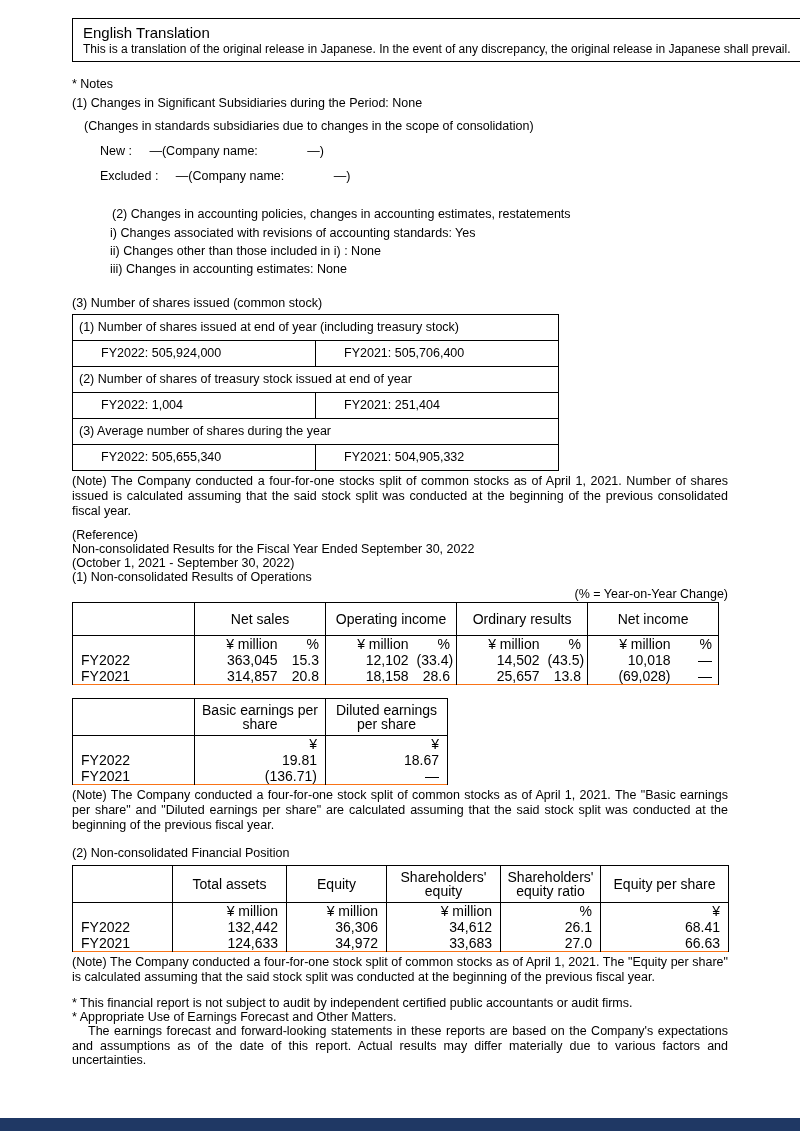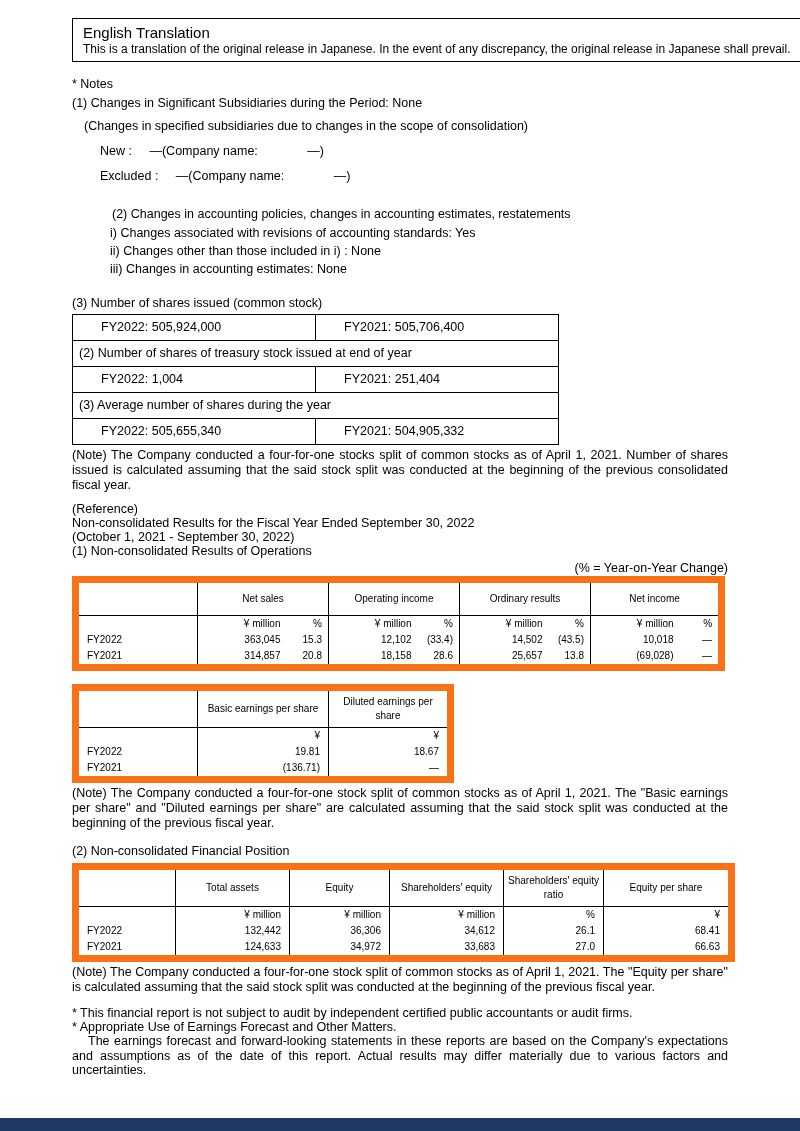--- a/index.html
+++ b/index.html
@@ -62,23 +62,23 @@
     line-height: 15px;
     text-align: justify;
   }
 
   .ref-label { margin-top: 9px; line-height: 14px; }
   .ref-line  { line-height: 14px; }
   .yoy-note  { text-align: right; line-height: 14px; margin-top: 3px; }
 
   .data-table {
     border-collapse: collapse;
-    border: 7px solid #f97316;
+    border: 1px solid #f97316;
     table-layout: fixed;
-    font-size: 10px;
+    font-size: 14px;
   }
   .data-table th {
     border: 1px solid #000;
     font-weight: normal;
     text-align: center;
     padding: 2px 4px;
     line-height: 14px;
   }
   .data-table td {
     border-left: 1px solid #000;
@@ -121,21 +121,21 @@
 <div class="page">
 
   <div class="translation-box">
     <div class="tb-title">English Translation</div>
     <div class="tb-body">This is a translation of the original release in Japanese. In the event of any discrepancy, the original release in Japanese shall prevail.</div>
   </div>
 
   <div class="notes-heading">* Notes</div>
 
   <div class="l-sec1">(1) Changes in Significant Subsidiaries during the Period: None</div>
-  <div class="l-paren">(Changes in specified subsidiaries due to changes in the scope of consolidation)</div>
+  <div class="l-paren">(Changes in standards subsidiaries due to changes in the scope of consolidation)</div>
 
   <div class="sub-row sub-row-new">
     <span class="sub-label">New :</span>
     <span class="sub-mid">―(Company name:</span>
     <span class="sub-tail">―)</span>
   </div>
   <div class="sub-row sub-row-excluded">
     <span class="sub-label">Excluded :</span>
     <span class="sub-mid">―(Company name:</span>
     <span class="sub-tail">―)</span>
@@ -147,20 +147,23 @@
   <div class="roman-item">iii) Changes in accounting estimates: None</div>
 
   <div class="l-sec3">(3) Number of shares issued (common stock)</div>
 
   <table class="shares-table">
     <colgroup>
         <col style="width:243px">
         <col style="width:243px">
       </colgroup>
     <tbody>
+      <tr>
+        <td colspan="2" class="st-title">(1) Number of shares issued at end of year (including treasury stock)</td>
+      </tr>
       <tr>
         <td class="st-data">FY2022: 505,924,000</td>
         <td class="st-data">FY2021: 505,706,400</td>
       </tr>
       <tr>
         <td colspan="2" class="st-title">(2) Number of shares of treasury stock issued at end of year</td>
       </tr>
       <tr>
         <td class="st-data">FY2022: 1,004</td>
         <td class="st-data">FY2021: 251,404</td>

